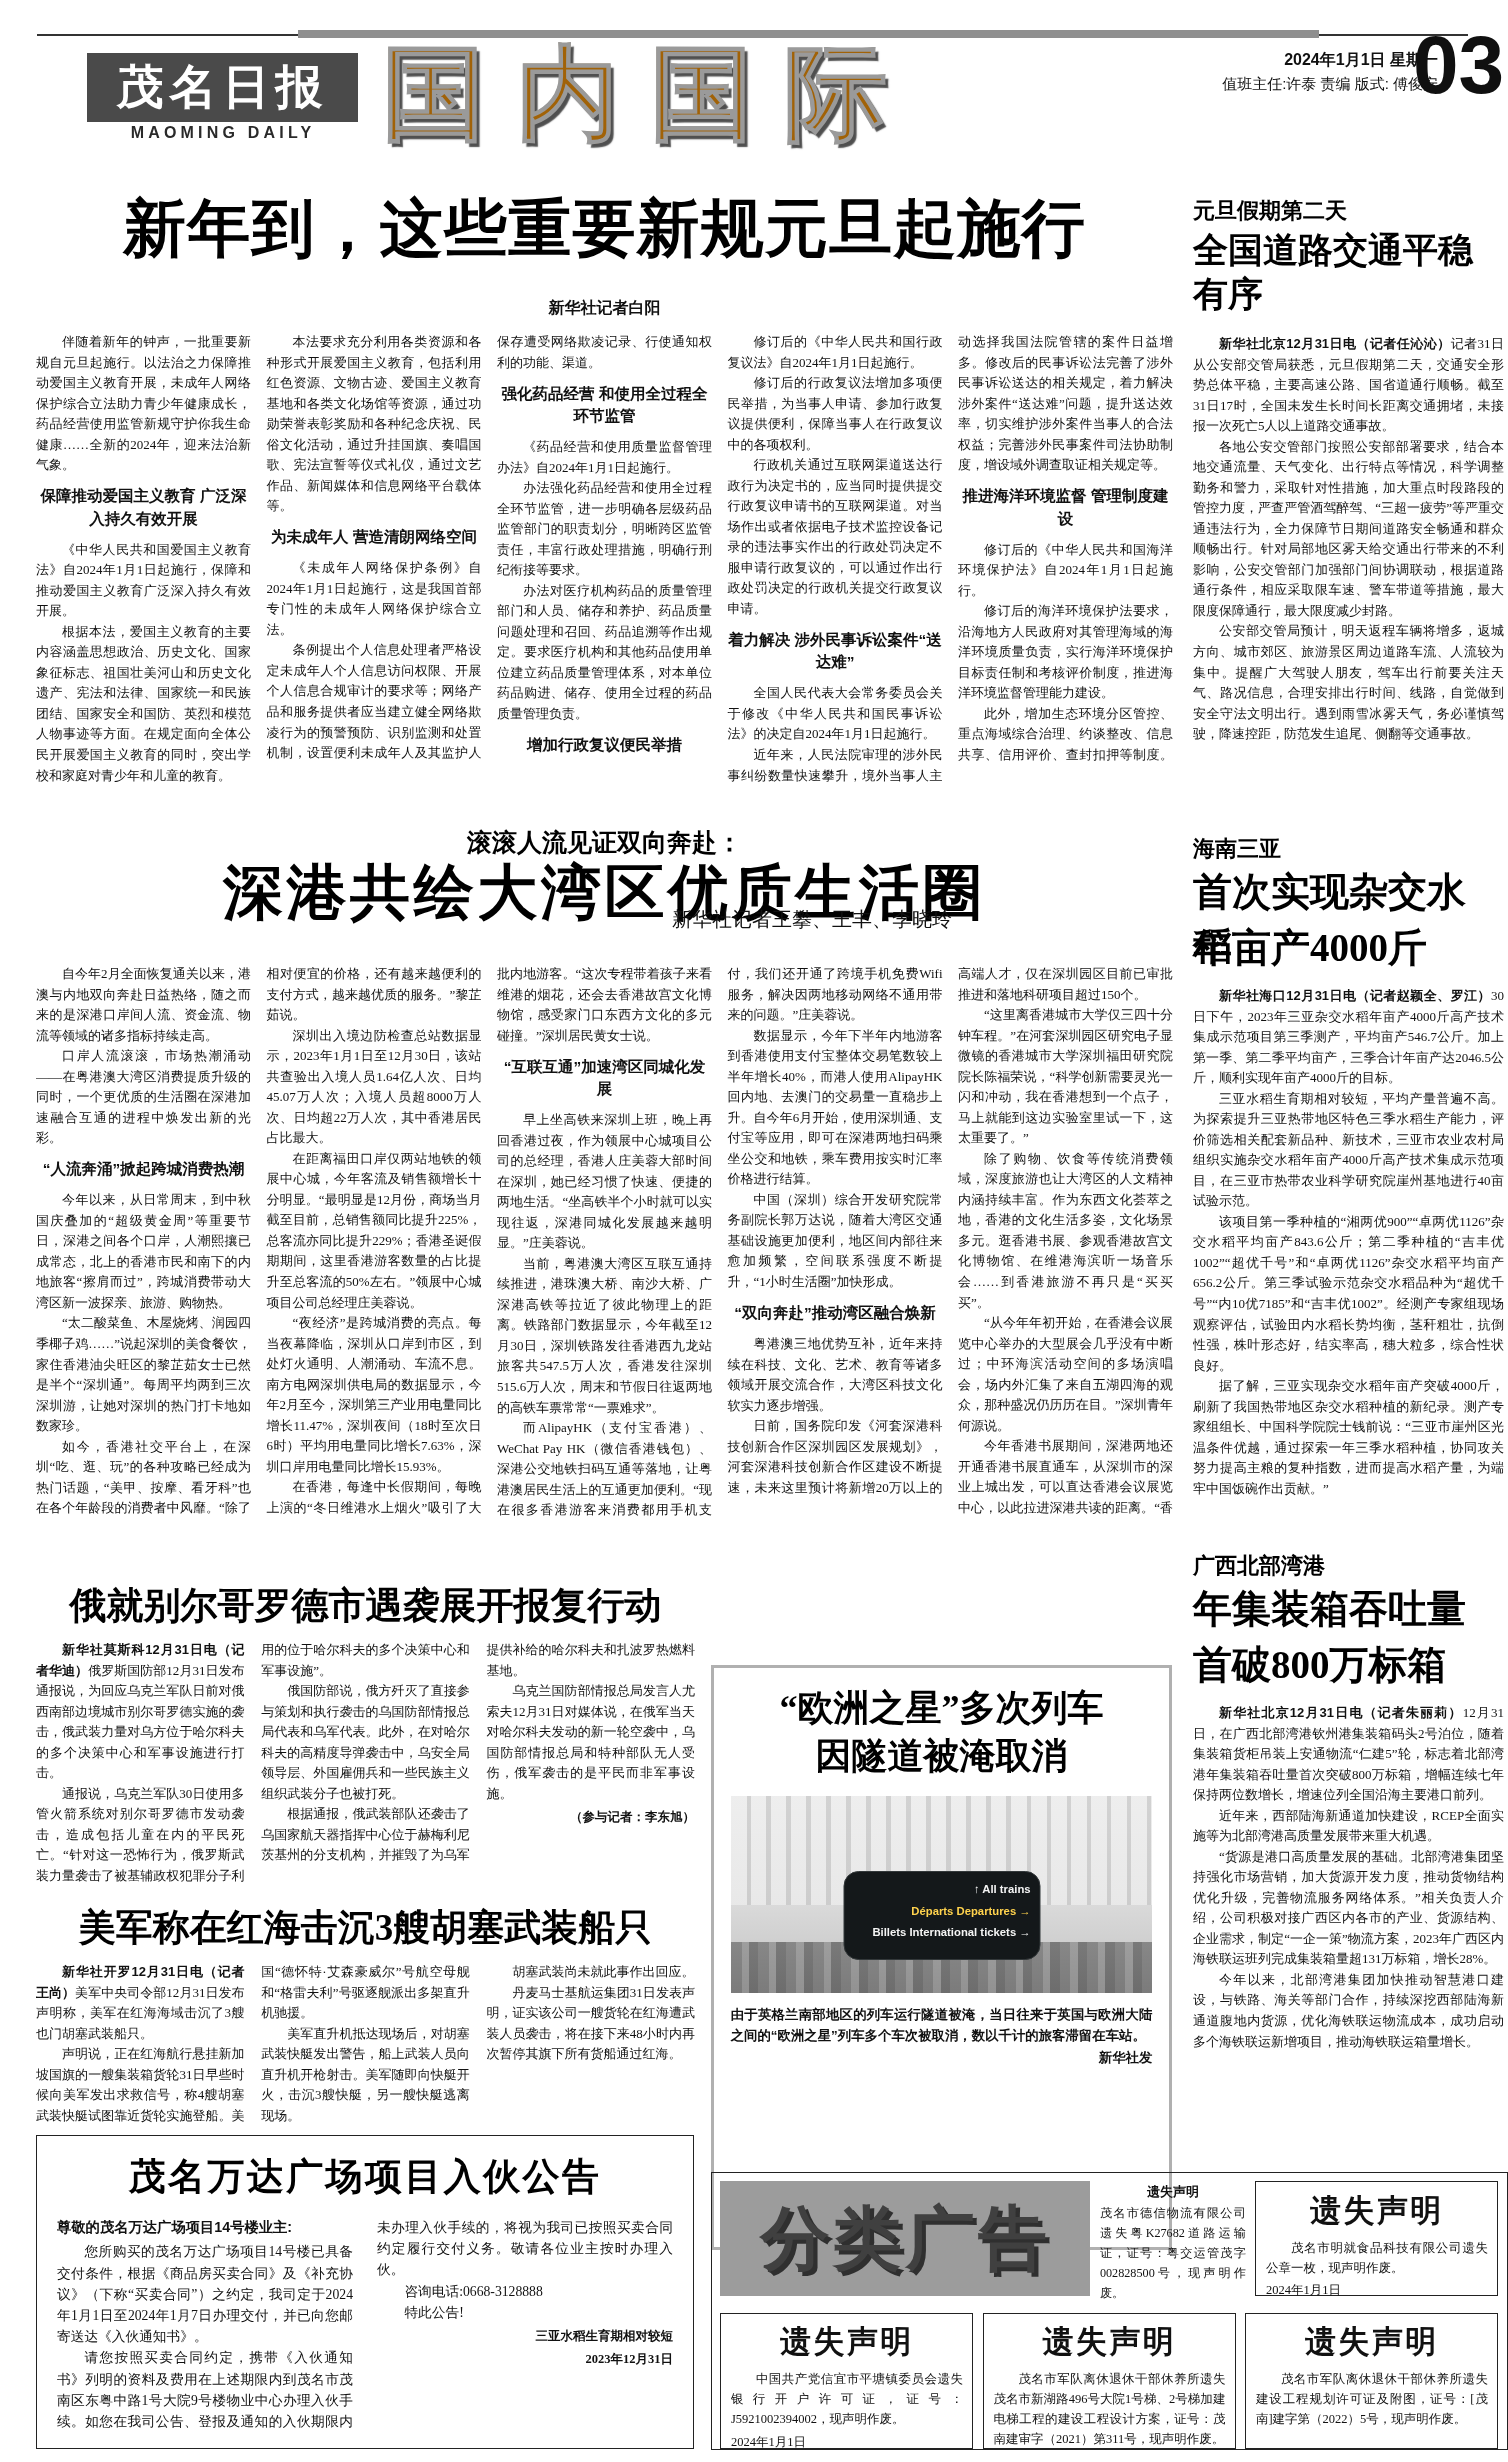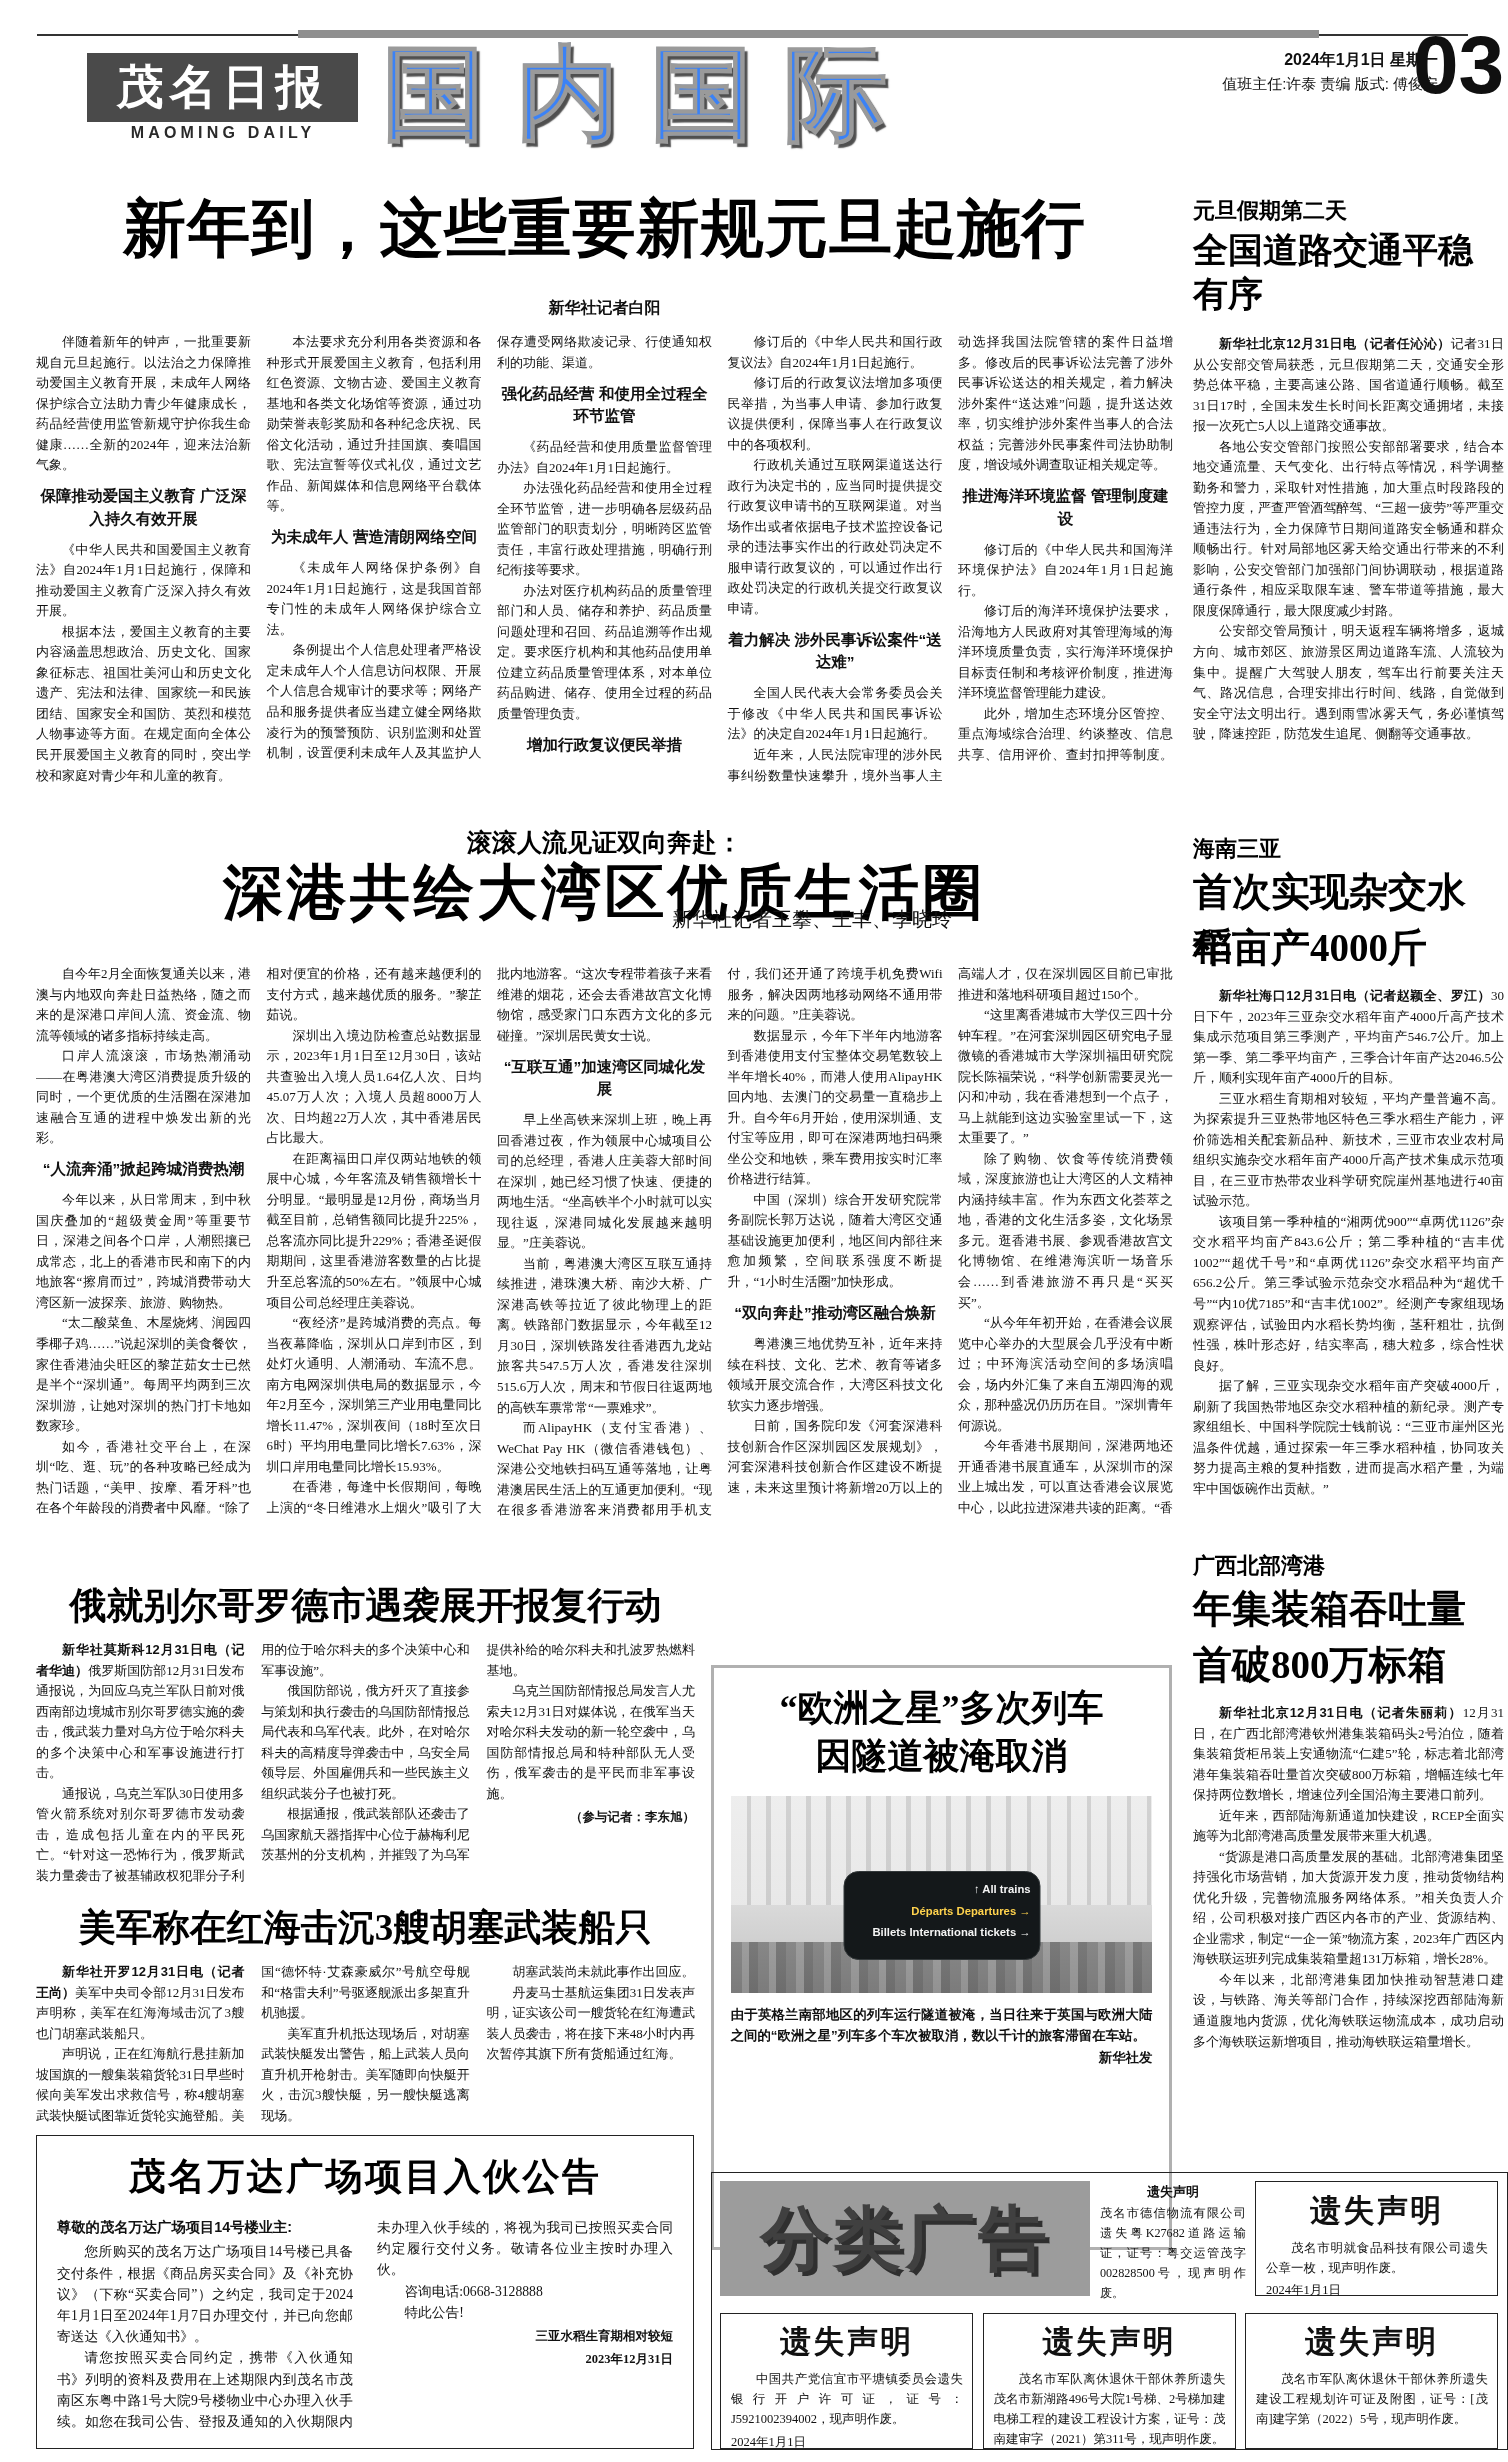--- a/index.html
+++ b/index.html
@@ -6,21 +6,21 @@
   .page{position:relative;width:1508px;height:2462px;background:#ffffff;overflow:hidden;
         font-family:"Liberation Serif","DejaVu Serif",serif;color:#111;}
   .abs{position:absolute;}
   
   .rule-thin{left:37px;top:34px;width:1431px;height:1.8px;background:#333;}
   .rule-thick{left:298px;top:30px;width:1021px;height:8.4px;background:#8f8f8f;}
   .logo-box{left:87px;top:53px;width:271px;height:69px;background:#4a4a4a;display:flex;align-items:center;justify-content:center;}
   .logo-cn{color:#fff;font-size:47px;font-weight:bold;letter-spacing:6px;font-family:"Liberation Serif","DejaVu Serif",serif;}
   .logo-en{left:88px;top:124px;width:270px;text-align:center;font-family:"Liberation Sans","DejaVu Sans",sans-serif;
            font-size:16px;font-weight:bold;letter-spacing:4.2px;color:#2a2a2a;}
-  .section-title{left:382px;top:26px;font-size:103px;font-weight:900;letter-spacing:31px;color:#3b82f6;
+  .section-title{left:382px;top:26px;font-size:103px;font-weight:900;letter-spacing:31px;color:#a16207;
                  -webkit-text-stroke:1.2px #9a9a9a;text-shadow:3.6px 4.2px 1.2px rgba(20,20,20,.75);white-space:nowrap;}
   .dateline{left:931px;top:50px;width:507px;text-align:right;font-family:"Liberation Sans","DejaVu Sans",sans-serif;}
   .dateline .d1{font-size:16px;font-weight:bold;}
   .dateline .d2{font-size:15px;margin-top:3.6px;}
   .pageno{left:1413px;top:18px;font-family:"Liberation Sans","DejaVu Sans",sans-serif;font-size:82px;font-weight:bold;color:#101010;}
   
   .h-serif{font-weight:900;color:#000;}
   .center{text-align:center;}
   .article-body{text-align:justify;font-size:13px;line-height:1.58;column-fill:auto;overflow:hidden;}
   .article-body .a-p{text-indent:2em;margin:0;}

